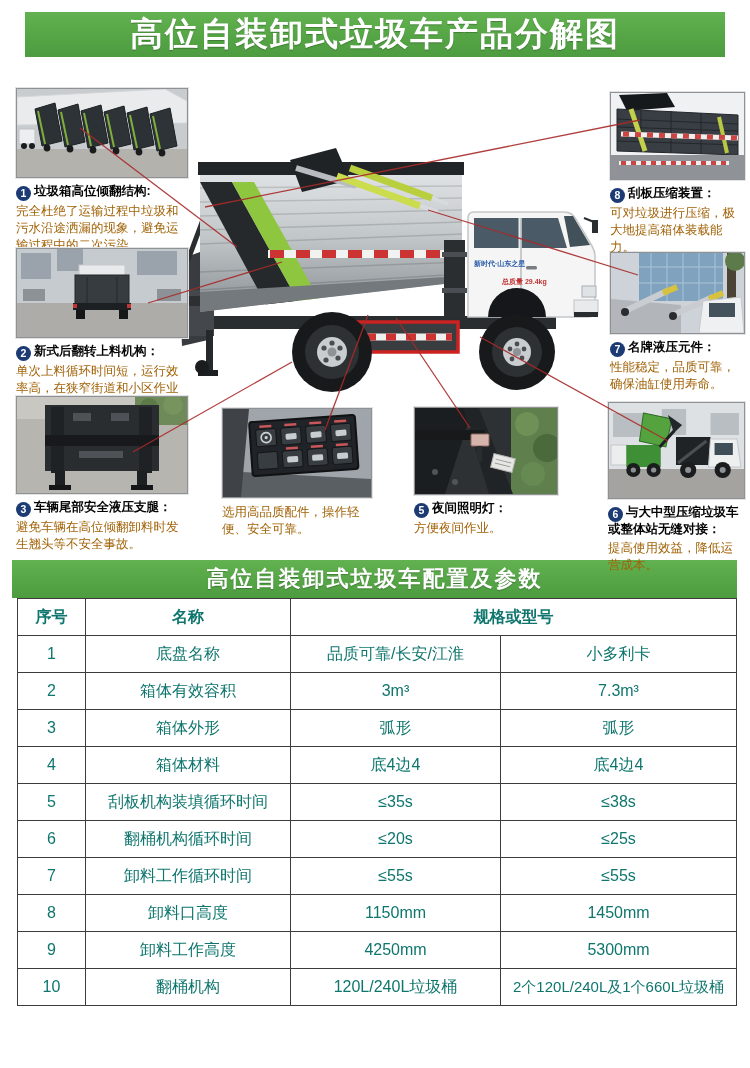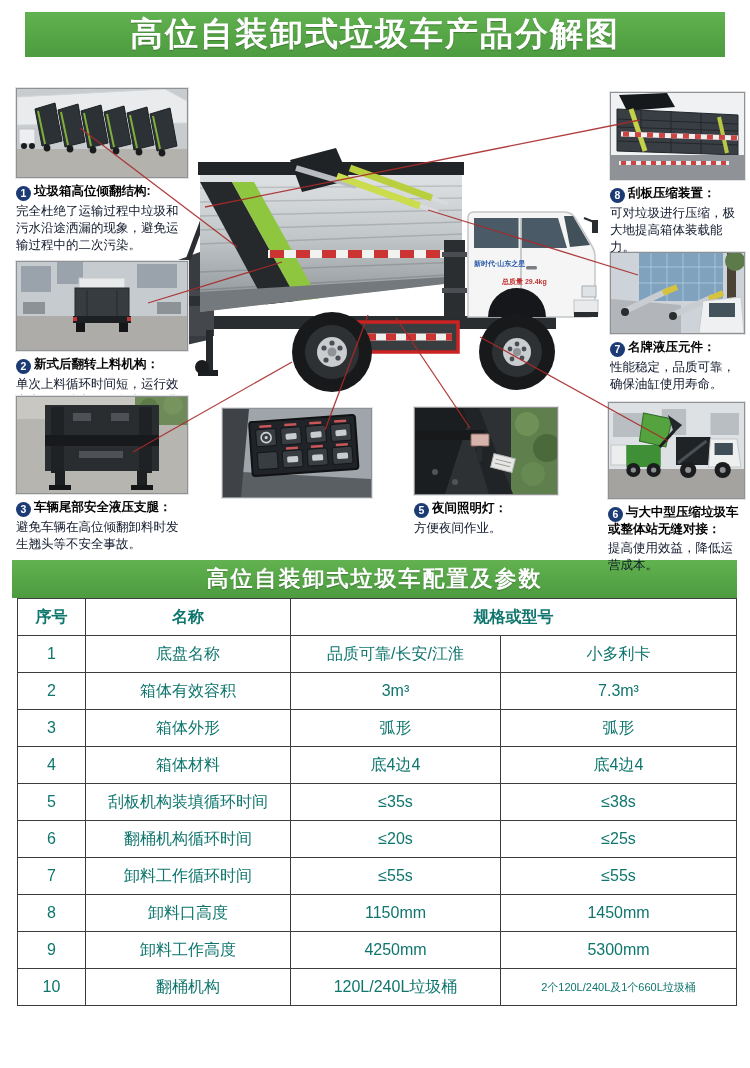--- a/index.html
+++ b/index.html
@@ -26,44 +26,44 @@
     box-shadow:0 0 0 1px #e3e3e3;
   }
   .photo svg{display:block;}
   .cap{margin-top:6px;}
   .cap-title{font-size:12.5px;font-weight:bold;color:#050505;line-height:1.25;}
   .badge{
     display:inline-block;width:15px;height:15px;line-height:15px;border-radius:50%;
     background:#1c3b74;color:#fff;font-size:10.5px;font-weight:bold;text-align:center;
     margin-right:3px;vertical-align:-2px;
   }
-  .cap-body{margin:2px 0 0 0;font-size:12.5px;font-weight:500;color:#0f172a;line-height:1.36;text-align:left;}
+  .cap-body{margin:2px 0 0 0;font-size:12.5px;font-weight:500;color:#a16207;line-height:1.36;text-align:left;}
   
   .pos-c1{left:16px;top:3px;width:172px;}   .pos-c1 .photo{height:88px;}
-  .pos-c2{left:16px;top:163px;width:172px;margin-top:13px;} .pos-c2 .photo{height:88px;}
+  .pos-c2{left:16px;top:163px;width:172px;} .pos-c2 .photo{height:88px;}
   .pos-c3{left:16px;top:311px;width:172px;} .pos-c3 .photo{height:96px;}
   .pos-c4{left:222px;top:323px;width:150px;}.pos-c4 .photo{height:88px;}
   .pos-c5{left:414px;top:322px;width:144px;}.pos-c5 .photo{height:86px;}
   .pos-c6{left:608px;top:317px;width:137px;}.pos-c6 .photo{height:95px;}
   .pos-c7{left:610px;top:167px;width:135px;}.pos-c7 .photo{height:80px;}
   .pos-c8{left:610px;top:7px;width:135px;}  .pos-c8 .photo{height:86px;}
   
   .spec-table{
     position:absolute;left:17px;top:598px;width:719px;border-collapse:collapse;
     font-size:16px;color:#0f766e;table-layout:fixed;
   }
   .spec-table th,.spec-table td{
     border:1.6px solid #3c3c3c;text-align:center;vertical-align:middle;
     height:36px;padding:0 4px;overflow:hidden;white-space:nowrap;
   }
   .spec-table th{font-weight:600;}
   .spec-table td.name-cell{font-weight:400;}
   .spec-table col.c-no{width:68px;} .spec-table col.c-name{width:205px;}
   .spec-table col.c-s1{width:210px;} .spec-table col.c-s2{width:236px;}
-  .spec-table td.wide{font-size:11px;}
+  .spec-table td.wide{font-size:15px;}
 </style>
 </head>
 <body>
 
 <div class="page">
 
   <div class="banner banner-top">
     <span>高位自装卸式垃圾车产品分解图</span>
   </div>
 
@@ -336,20 +336,21 @@
                 <rect x="88.5" y="24" width="11" height="6" rx="1.5"></rect>
                 <rect x="113.5" y="24" width="11" height="6" rx="1.5"></rect>
                 <rect x="63.5" y="47" width="11" height="6" rx="1.5"></rect>
                 <rect x="88.5" y="47" width="11" height="6" rx="1.5"></rect>
                 <rect x="113.5" y="47" width="11" height="6" rx="1.5"></rect>
               </g>
           </g>
         </svg>
       </div>
       <figcaption class="cap">
+        <p class="cap-body">选用高品质配件，操作轻便、安全可靠。</p>
       </figcaption>
     </figure>
 
     <figure class="callout pos-c5">
       <div class="photo">
         <svg viewBox="0 0 142 86" width="100%" height="100%" preserveAspectRatio="none">
           <rect width="142" height="86" fill="#2e3134"></rect>
           <rect x="96" width="46" height="86" fill="#5f7f4c"></rect>
           <circle cx="112" cy="16" r="12" fill="#6f9158"></circle>
             <circle cx="132" cy="40" r="14" fill="#4a6a3c"></circle>

